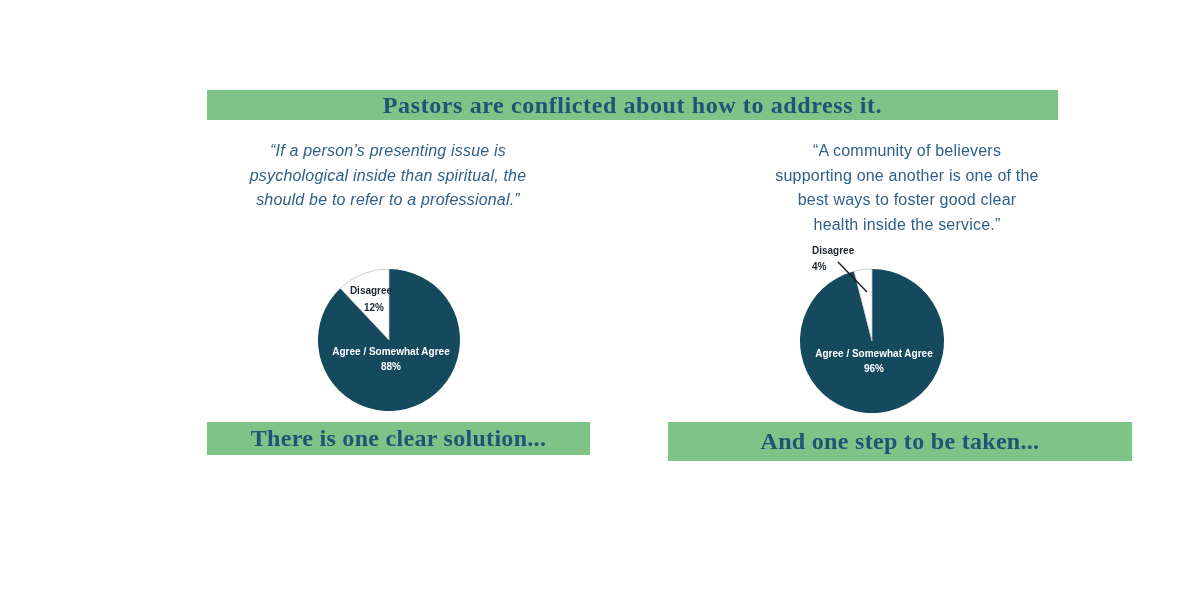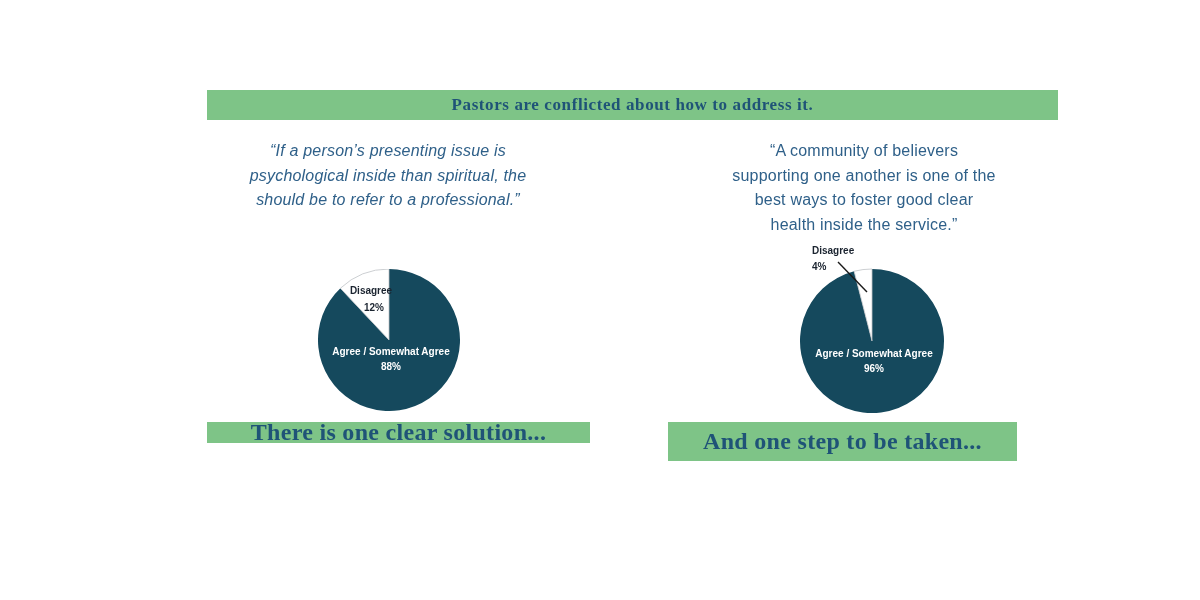--- a/index.html
+++ b/index.html
@@ -22,40 +22,40 @@
     justify-content: center;
     background: var(--green, #7ec487);
   }
   .banner-text {
     font-family: "Liberation Serif", serif;
     font-weight: bold;
     color: var(--head, #1f5377);
     white-space: nowrap;
   }
   #top-banner { left: 207px; top: 90px; width: 851px; height: 30px; }
-  #top-banner .banner-text { font-size: 17px; letter-spacing: 0.6px; }
+  #top-banner .banner-text { font-size: 24px; letter-spacing: 0.6px; }
 
   .quote {
     position: absolute;
     top: 139px;
     color: var(--quote, #2f6089);
     font-size: 16px;
     line-height: 24.5px;
     text-align: center;
     letter-spacing: 0.2px;
   }
   #quote-left  { left: 200px; width: 376px; font-style: italic; }
-  #quote-right { left: 676px; width: 376px; }
+  #quote-right { left: 719px; width: 376px; }
 
   .pie { position: absolute; }
   #pie-left  { left: 318px; top: 269px; }
   #pie-right { left: 800px; top: 238px; }
 
-  #banner-left  { left: 207px; top: 422px; width: 383px; height: 21px; align-items: center; }
-  #banner-right { left: 668px; top: 422px; width: 349px; height: 39px; }
+  #banner-left  { left: 207px; top: 422px; width: 383px; height: 33px; align-items: center; }
+  #banner-right { left: 668px; top: 422px; width: 464px; height: 39px; }
   #banner-left .banner-text,
   #banner-right .banner-text { font-size: 24px; letter-spacing: 0.3px; }
 </style>
 </head>
 <body>
 
 <div class="canvas">
 
   <div class="banner" id="top-banner">
     <span class="banner-text">Pastors are conflicted about how to address it.</span>

